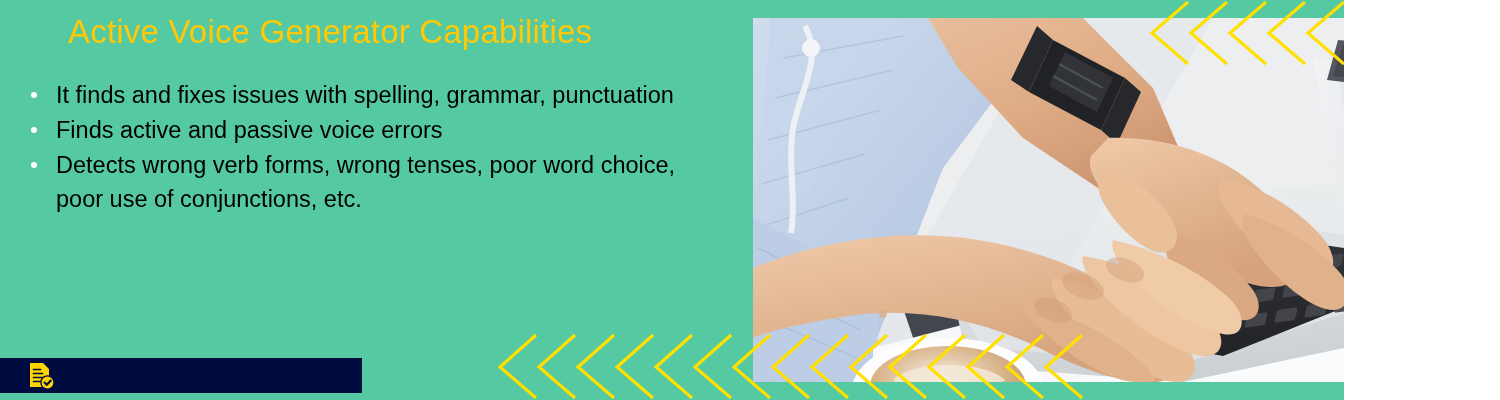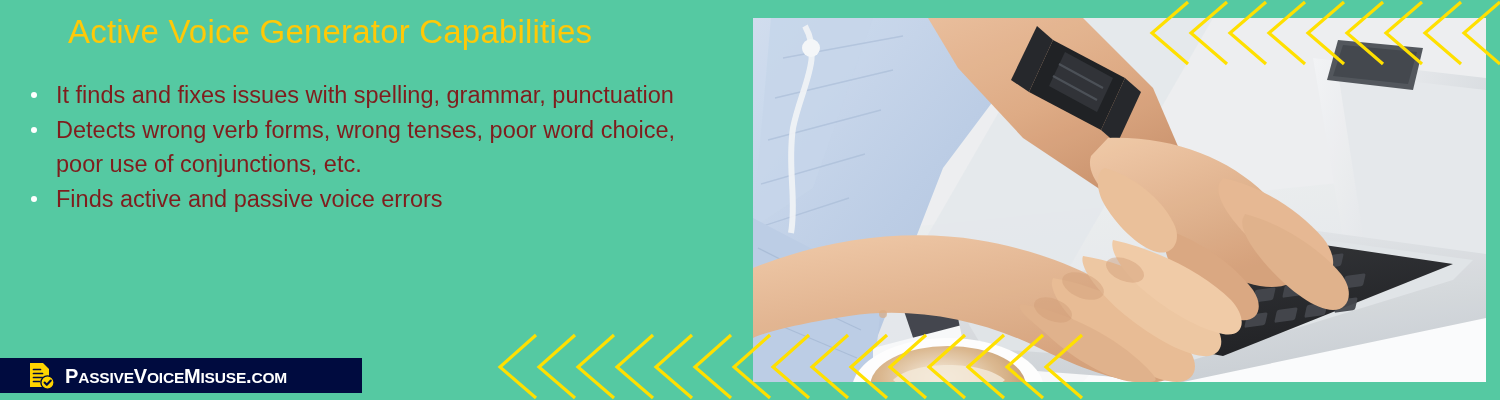--- a/index.html
+++ b/index.html
@@ -2,21 +2,21 @@
 <html><head>
 <meta charset="utf-8">
 <style>
   html, body {
     margin: 0;
     padding: 0;
     background: #ffffff;
   }
   .banner {
     position: relative;
-    width: 1500px;
+    width: 1344px;
     height: 400px;
     background: #55c9a2;
     overflow: hidden;
     font-family: "Liberation Sans", sans-serif;
   }
 
   
   .title {
     position: absolute;
     left: 68px;
@@ -34,21 +34,21 @@
     left: 24px;
     top: 78px;
     width: 700px;
     margin: 0;
     padding: 0;
     list-style: none;
   }
   .bullet {
     position: relative;
     padding-left: 32px;
-    color: #7f1d1d;
+    color: #000000;
     font-size: 23.5px;
     line-height: 34px;
     margin-bottom: 1px;
     font-weight: 400;
   }
   .bullet .dot {
     position: absolute;
     left: 7px;
     top: 14px;
     width: 6px;
@@ -124,25 +124,25 @@
 
   <div class="title">Active Voice Generator Capabilities</div>
 
   <ul class="bullets">
     <li class="bullet">
       <span class="dot"></span>
       <span>It finds and fixes issues with spelling, grammar, punctuation</span>
     </li>
     <li class="bullet">
       <span class="dot"></span>
-      <span>Detects wrong verb forms, wrong tenses, poor word choice, poor use of conjunctions, etc.</span>
+      <span>Finds active and passive voice errors</span>
     </li>
     <li class="bullet">
       <span class="dot"></span>
-      <span>Finds active and passive voice errors</span>
+      <span>Detects wrong verb forms, wrong tenses, poor word choice, poor use of conjunctions, etc.</span>
     </li>
   </ul>
 
   <div class="photo">
     <svg viewBox="0 0 733 364" preserveAspectRatio="xMidYMid slice">
       <defs>
         <linearGradient id="deskG" x1="0" y1="0" x2="0.3" y2="1">
           <stop offset="0" stop-color="#f4f6f7"></stop>
           <stop offset="1" stop-color="#e2e5e8"></stop>
         </linearGradient>
@@ -346,16 +346,15 @@
         <g stroke="#000b3f" stroke-width="1.7" stroke-linecap="round">
           <path d="M6.5 7.5 h7"></path>
           <path d="M6.5 11.5 h9"></path>
           <path d="M6.5 15.5 h9"></path>
           <path d="M6.5 19.5 h6"></path>
         </g>
         <circle cx="20.5" cy="20.5" r="6.6" fill="#ffd400" stroke="#000b3f" stroke-width="1.4"></circle>
         <path d="M17.6 20.6 l2.2 2.2 l4.0 -4.3" fill="none" stroke="#000b3f" stroke-width="2.1" stroke-linecap="round" stroke-linejoin="round"></path>
       </svg>
     </div>
-    <div class="logo-text"><span>P</span><span class="sm">ASSIVE</span><span>V</span><span class="sm">OICE</span><span>M</span><span class="sm">ISUSE</span><span>.</span><span class="sm">COM</span></div>
   </div>
 
 </div>
 
 </body></html>

